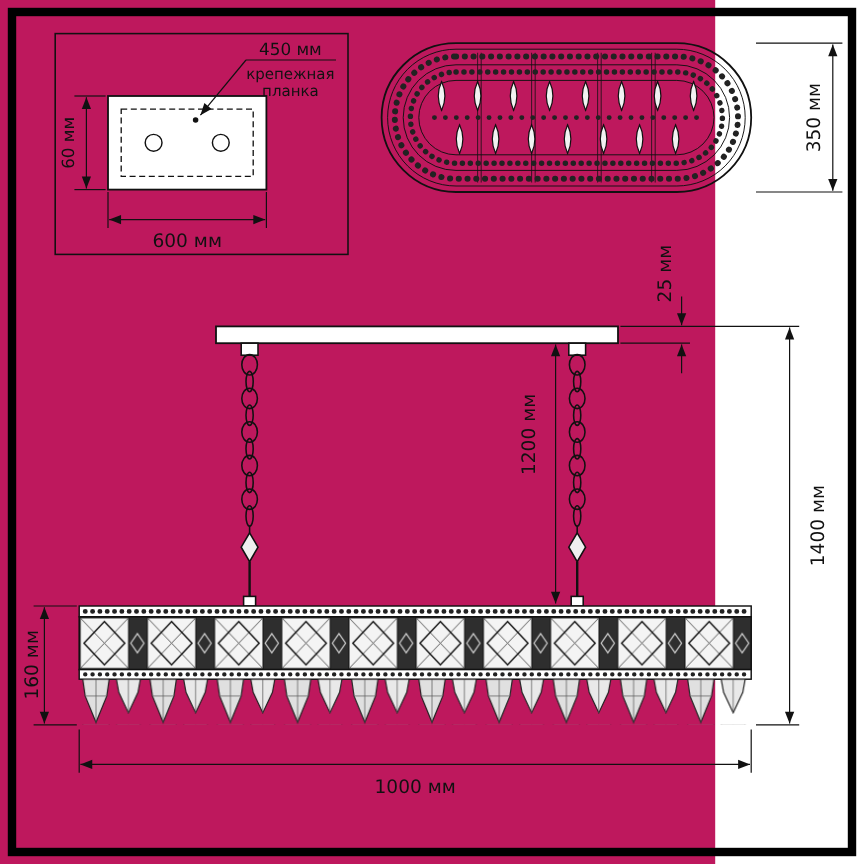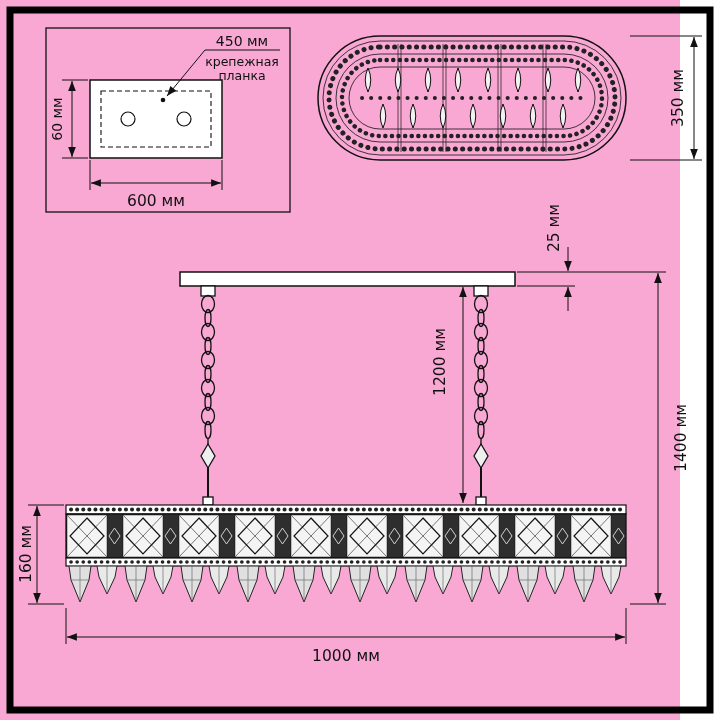--- a/index.html
+++ b/index.html
@@ -1,16 +1,16 @@
 <!DOCTYPE html>
 <html><head>
 <meta charset="utf-8">
 <style>
   html,body{margin:0;padding:0;background:#fff;}
-  .stage{width:680px;height:720px;position:relative;background:#f9a8d4;
+  .stage{width:596px;height:720px;position:relative;background:#be185d;
          font-family:"DejaVu Sans","Liberation Sans",sans-serif;}
   svg{display:block;}
   text{fill:#111;}
   .dim-label{font-size:15.5px;}
   .dim-label-sm{font-size:14px;}
   .callout{font-size:12.5px;}
 </style>
 </head>
 <body>
 

